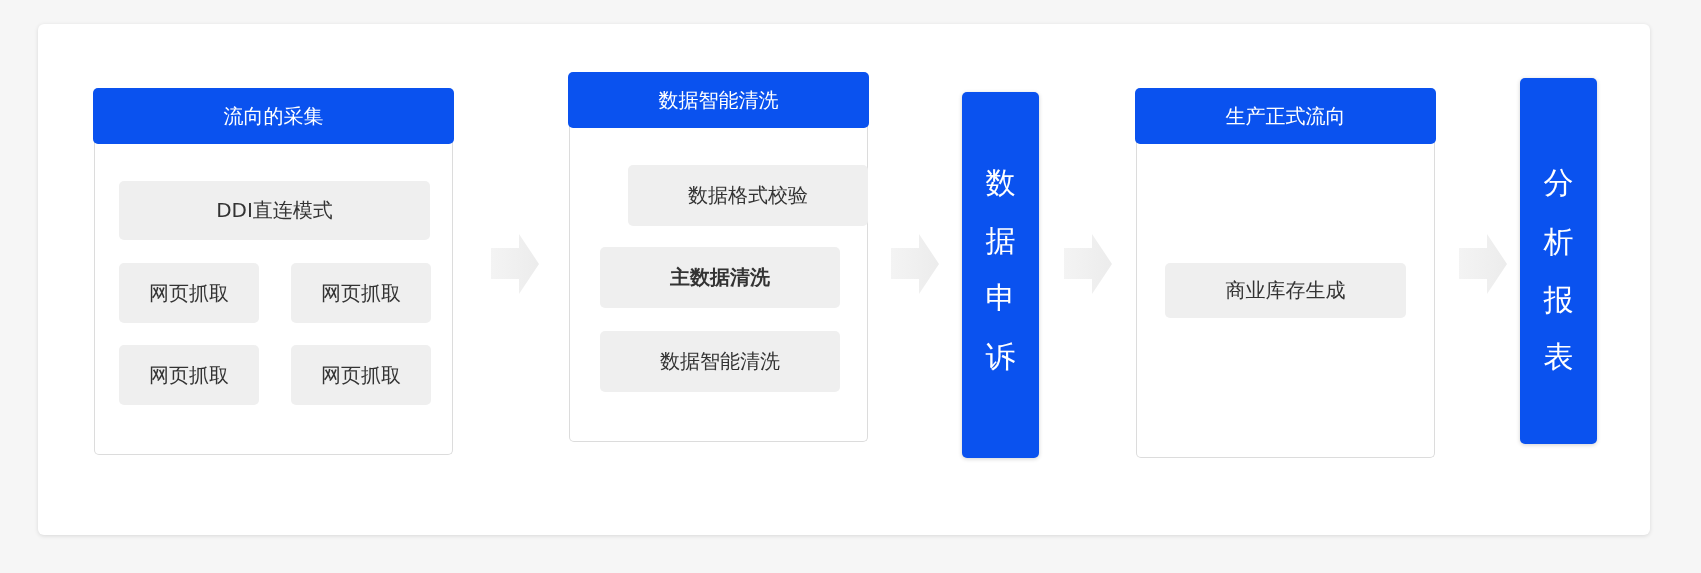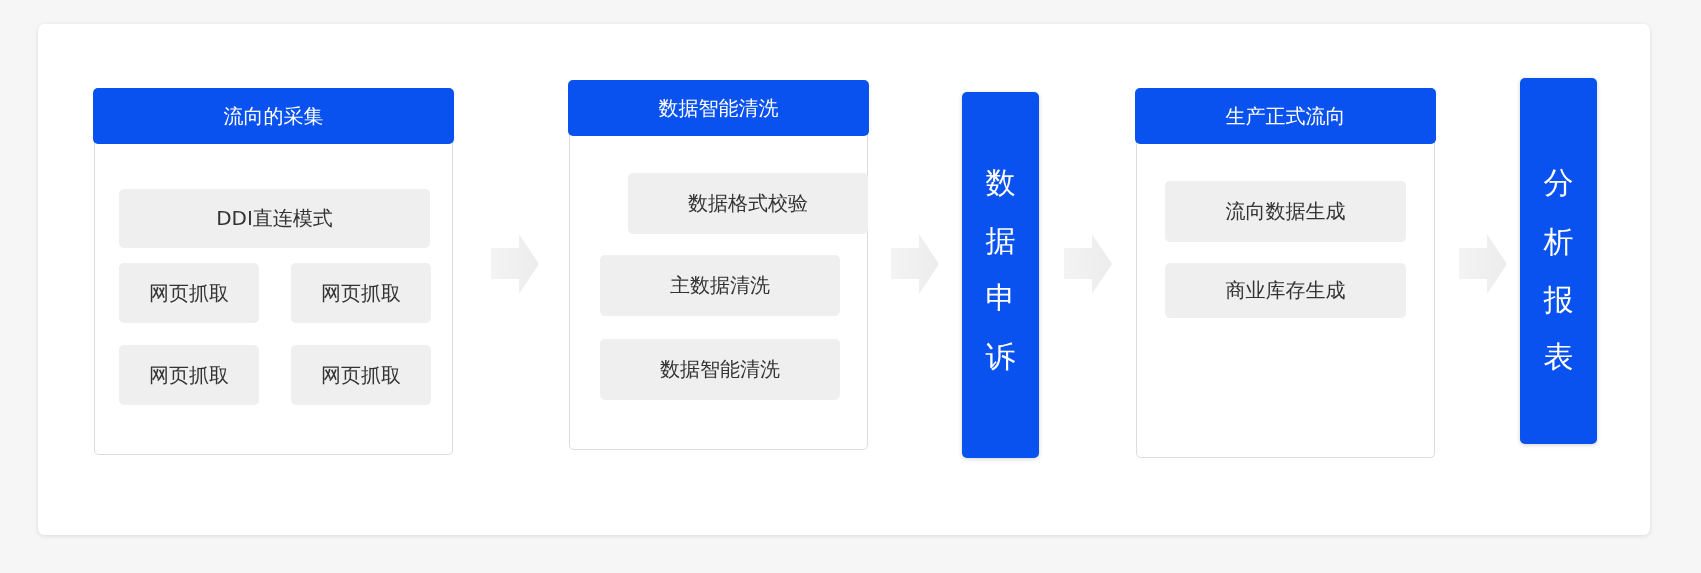--- a/index.html
+++ b/index.html
@@ -36,42 +36,42 @@
   .arrow { position:absolute; width:48px; height:60px; }
 </style>
 </head>
 <body>
 
 <div class="card"></div>
 
 <div class="panel" style="left:93px; top:88px; width:361px; height:367px;">
   <div class="panel-header">流向的采集</div>
   <div class="panel-body"></div>
-  <div class="item" style="left:26px; top:93px; width:311px; height:59px;margin-top:8px;">DDI直连模式</div>
+  <div class="item" style="left:26px; top:93px; width:311px; height:59px;">DDI直连模式</div>
   <div class="item" style="left:26px; top:175px; width:140px; height:60px;">网页抓取</div>
   <div class="item" style="left:198px; top:175px; width:140px; height:60px;">网页抓取</div>
   <div class="item" style="left:26px; top:257px; width:140px; height:60px;">网页抓取</div>
   <div class="item" style="left:198px; top:257px; width:140px; height:60px;">网页抓取</div>
 </div>
 
 <svg class="arrow" style="left:491px; top:234px;" viewBox="0 0 48 60">
   <defs>
       <linearGradient id="ag1" x1="0" x2="1">
         <stop offset="0" stop-color="#ececec" stop-opacity="0.6"></stop>
         <stop offset="1" stop-color="#ececec"></stop>
       </linearGradient>
     </defs>
   <polygon points="0,14 28,14 28,0 48,30 28,60 28,45 0,45" fill="url(#ag1)"></polygon>
 </svg>
 
-<div class="panel" style="left:568px; top:80px; width:301px; height:370px;">
+<div class="panel" style="left:568px; top:72px; width:301px; height:370px;">
   <div class="panel-header">数据智能清洗</div>
   <div class="panel-body"></div>
   <div class="item" style="left:32px; top:93px; width:240px; height:61px;margin-left:28px;">数据格式校验</div>
-  <div class="item" style="left:32px; top:175px; width:240px; height:61px;">主数据清洗</div>
+  <div class="item" style="left:32px; top:175px; width:240px; height:61px;font-weight:bold;">主数据清洗</div>
   <div class="item" style="left:32px; top:259px; width:240px; height:61px;">数据智能清洗</div>
 </div>
 
 <svg class="arrow" style="left:891px; top:234px;" viewBox="0 0 48 60">
   <polygon points="0,14 28,14 28,0 48,30 28,60 28,45 0,45" fill="url(#ag1)"></polygon>
 </svg>
 
 <div class="vbox" style="left:962px; top:92px; height:366px;">
   <div class="vchar" style="top:76px;">数</div>
   <div class="vchar" style="top:134px;">据</div>
@@ -79,21 +79,20 @@
   <div class="vchar" style="top:250px;">诉</div>
 </div>
 
 <svg class="arrow" style="left:1064px; top:234px;" viewBox="0 0 48 60">
   <polygon points="0,14 28,14 28,0 48,30 28,60 28,45 0,45" fill="url(#ag1)"></polygon>
 </svg>
 
 <div class="panel" style="left:1135px; top:88px; width:301px; height:370px;text-decoration:underline;">
   <div class="panel-header">生产正式流向</div>
   <div class="panel-body"></div>
-  <div class="item" style="left:30px; top:93px; width:241px; height:61px;">流向数据生成</div>
   <div class="item" style="left:30px; top:175px; width:241px; height:55px;">商业库存生成</div>
 </div>
 
 <svg class="arrow" style="left:1459px; top:234px;" viewBox="0 0 48 60">
   <polygon points="0,14 28,14 28,0 48,30 28,60 28,45 0,45" fill="url(#ag1)"></polygon>
 </svg>
 
 <div class="vbox" style="left:1520px; top:78px; height:366px;">
   <div class="vchar" style="top:90px;">分</div>
   <div class="vchar" style="top:149px;">析</div>

